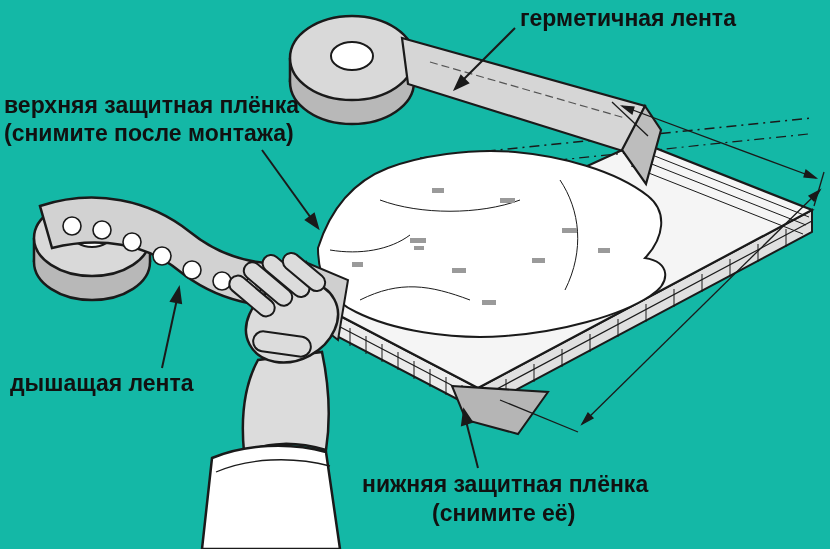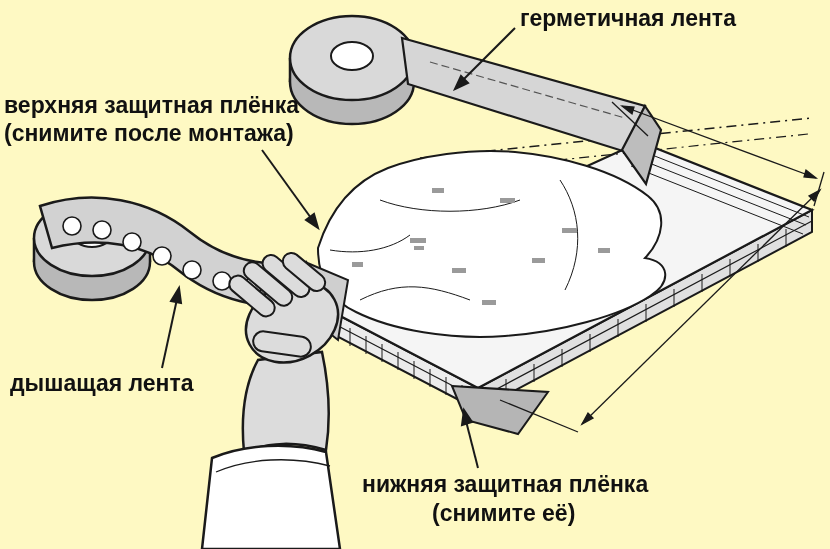--- a/index.html
+++ b/index.html
@@ -1,17 +1,17 @@
 <!DOCTYPE html>
 <html><head>
 <meta charset="utf-8">
 <style>
   html,body{margin:0;padding:0;background:#fff;}
   .stage{
-    position:relative;width:830px;height:549px;background:#fef9c3;
+    position:relative;width:830px;height:549px;background:#14b8a6;
     overflow:hidden;font-family:"Liberation Sans",sans-serif;
   }
   svg{display:block;}
   .lbl{
     font-family:"Liberation Sans",sans-serif;
     font-weight:bold;font-size:23px;fill:#111111;
   }
 </style>
 </head>
 <body>

